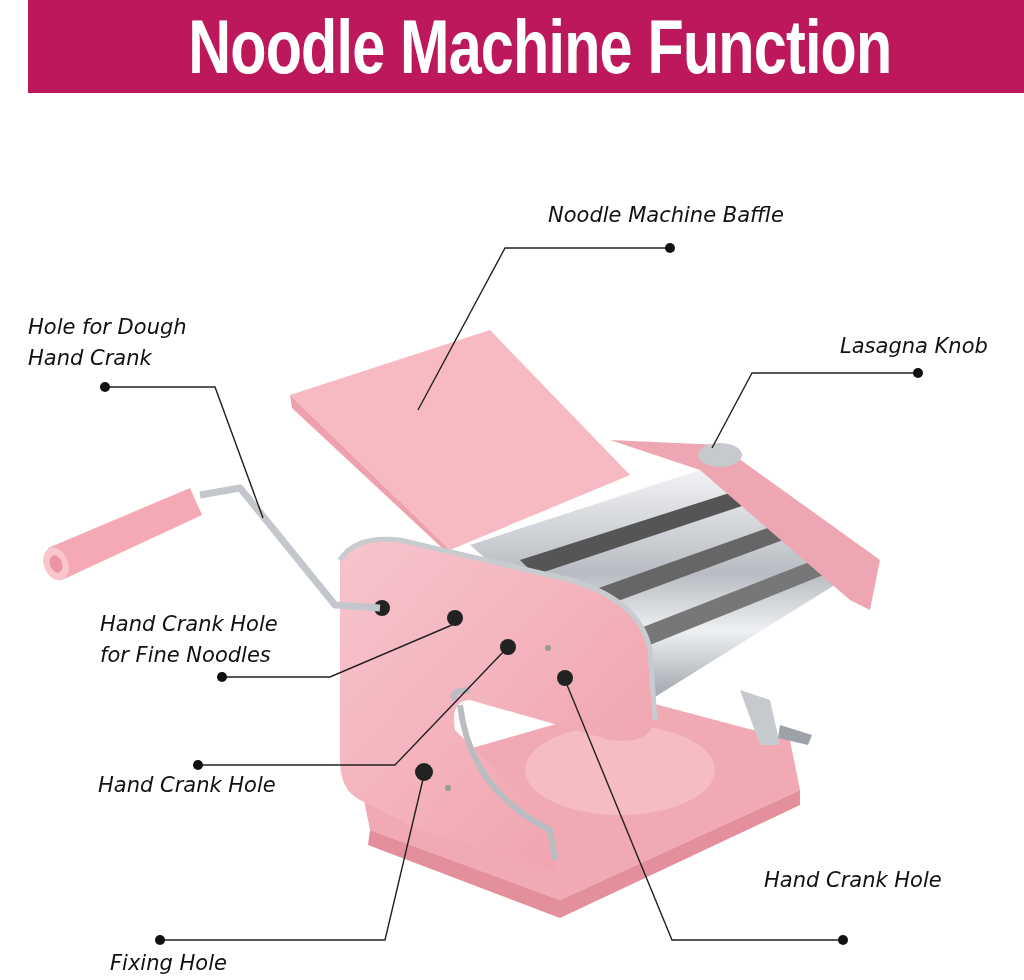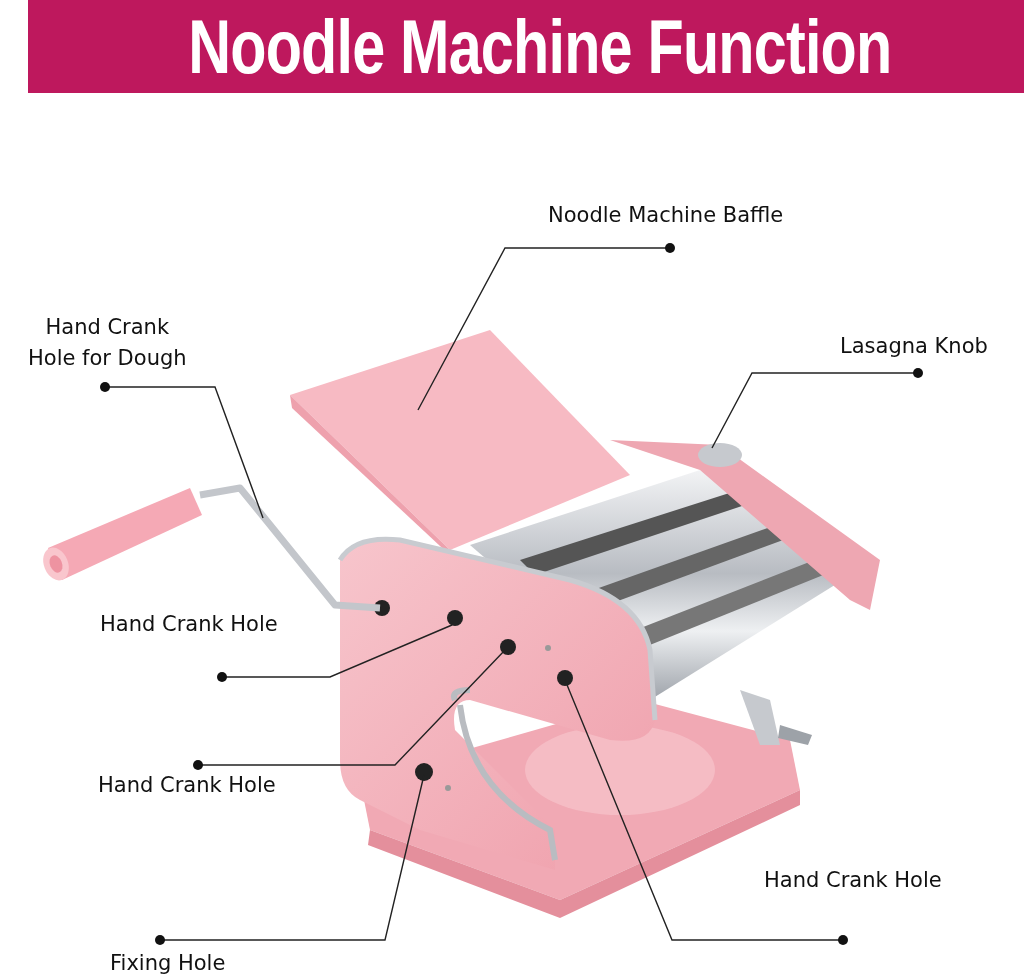--- a/index.html
+++ b/index.html
@@ -1,20 +1,20 @@
 <!DOCTYPE html>
 <html><head>
 <meta charset="utf-8">
 <style>
   html,body{margin:0;padding:0;}
   body{width:1024px;height:980px;background:#ffffff;position:relative;overflow:hidden;font-family:"Liberation Sans",sans-serif;}
   .banner{position:absolute;left:0;top:0;width:1024px;height:93px;background:#be185d;display:flex;align-items:center;justify-content:center;margin-left:28px;}
   .banner h1{margin:0;color:#fff;font-family:"Liberation Sans",sans-serif;font-weight:bold;font-size:76px;letter-spacing:-1px;transform:scaleX(0.78);white-space:nowrap;}
   .stage{position:absolute;left:0;top:0;width:1024px;height:980px;}
-  .label{position:absolute;font-family:"DejaVu Sans",sans-serif;font-size:21px;color:#111;line-height:31px;text-align:center;}
+  .label{position:absolute;font-family:"DejaVu Sans",sans-serif;font-size:21px;color:#111;line-height:31px;text-align:left;font-style:italic;}
 </style>
 </head>
 <body>
 
 <div class="banner">
   <h1>Noodle Machine Function</h1>
 </div>
 
 <svg class="stage" width="1024" height="980" viewBox="0 0 1024 980">
   <defs>
@@ -90,30 +90,31 @@
     <circle cx="843" cy="940" r="5"></circle>
     <circle cx="160" cy="940" r="5"></circle>
   </g>
 </svg>
 
 <div class="label" style="left:548px;top:200px;">
   <span>Noodle Machine Baffle</span>
 </div>
 
 <div class="label" style="left:28px;top:312px;">
+  <div>Hole for Dough</div>
   <div>Hand Crank</div>
-  <div>Hole for Dough</div>
 </div>
 
 <div class="label" style="left:840px;top:331px;">
   <span>Lasagna Knob</span>
 </div>
 
 <div class="label" style="left:100px;top:609px;">
   <div>Hand Crank Hole</div>
+  <div>for Fine Noodles</div>
 </div>
 
 <div class="label" style="left:98px;top:770px;">
   <div>Hand Crank Hole</div>
 </div>
 
 <div class="label" style="left:764px;top:865px;">
   <div>Hand Crank Hole</div>
 </div>
 

